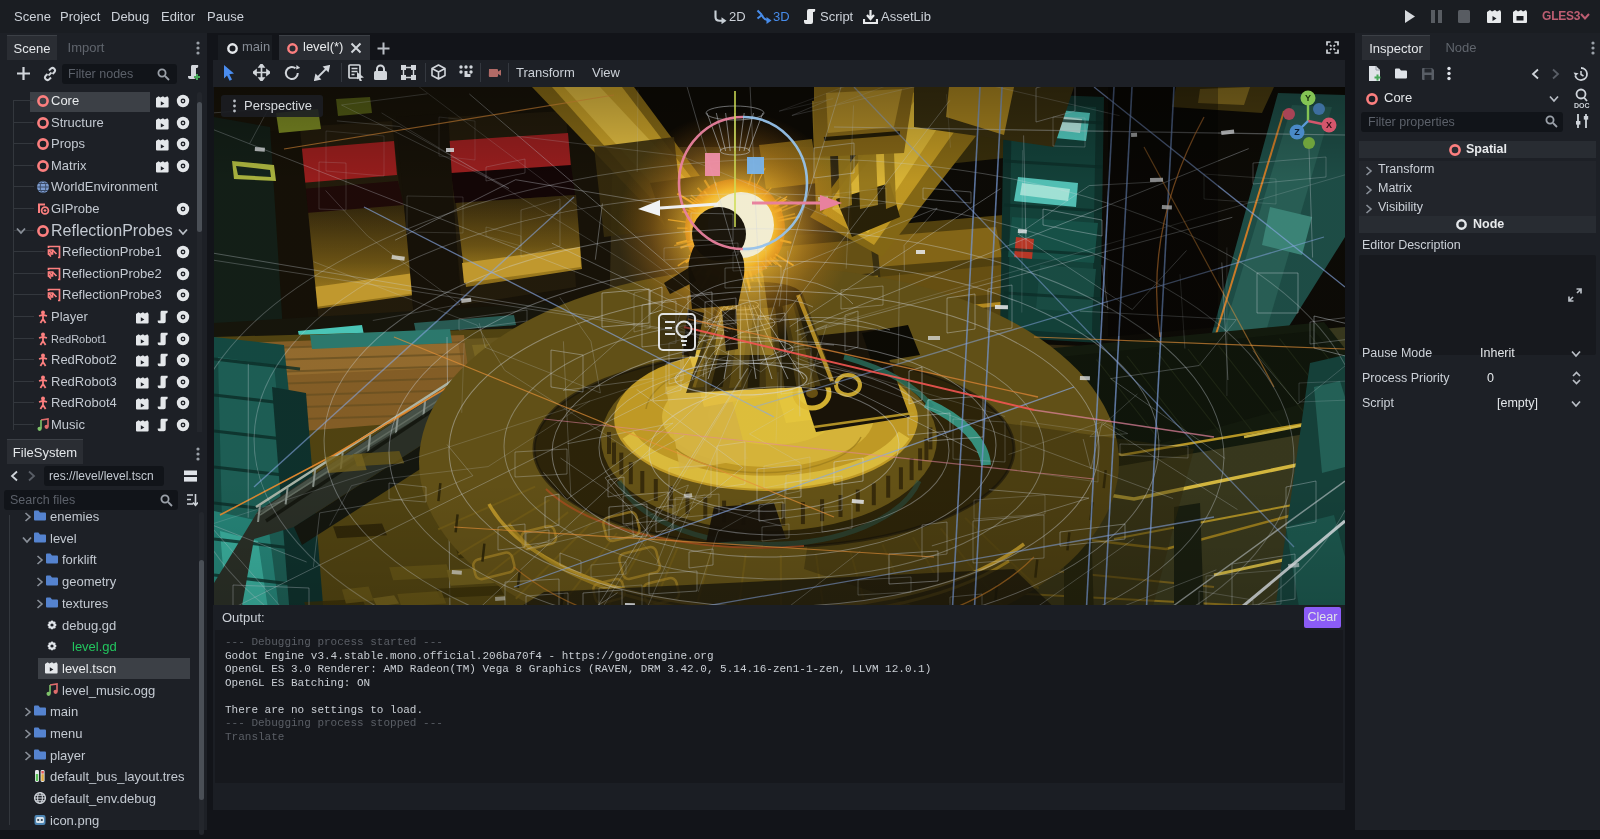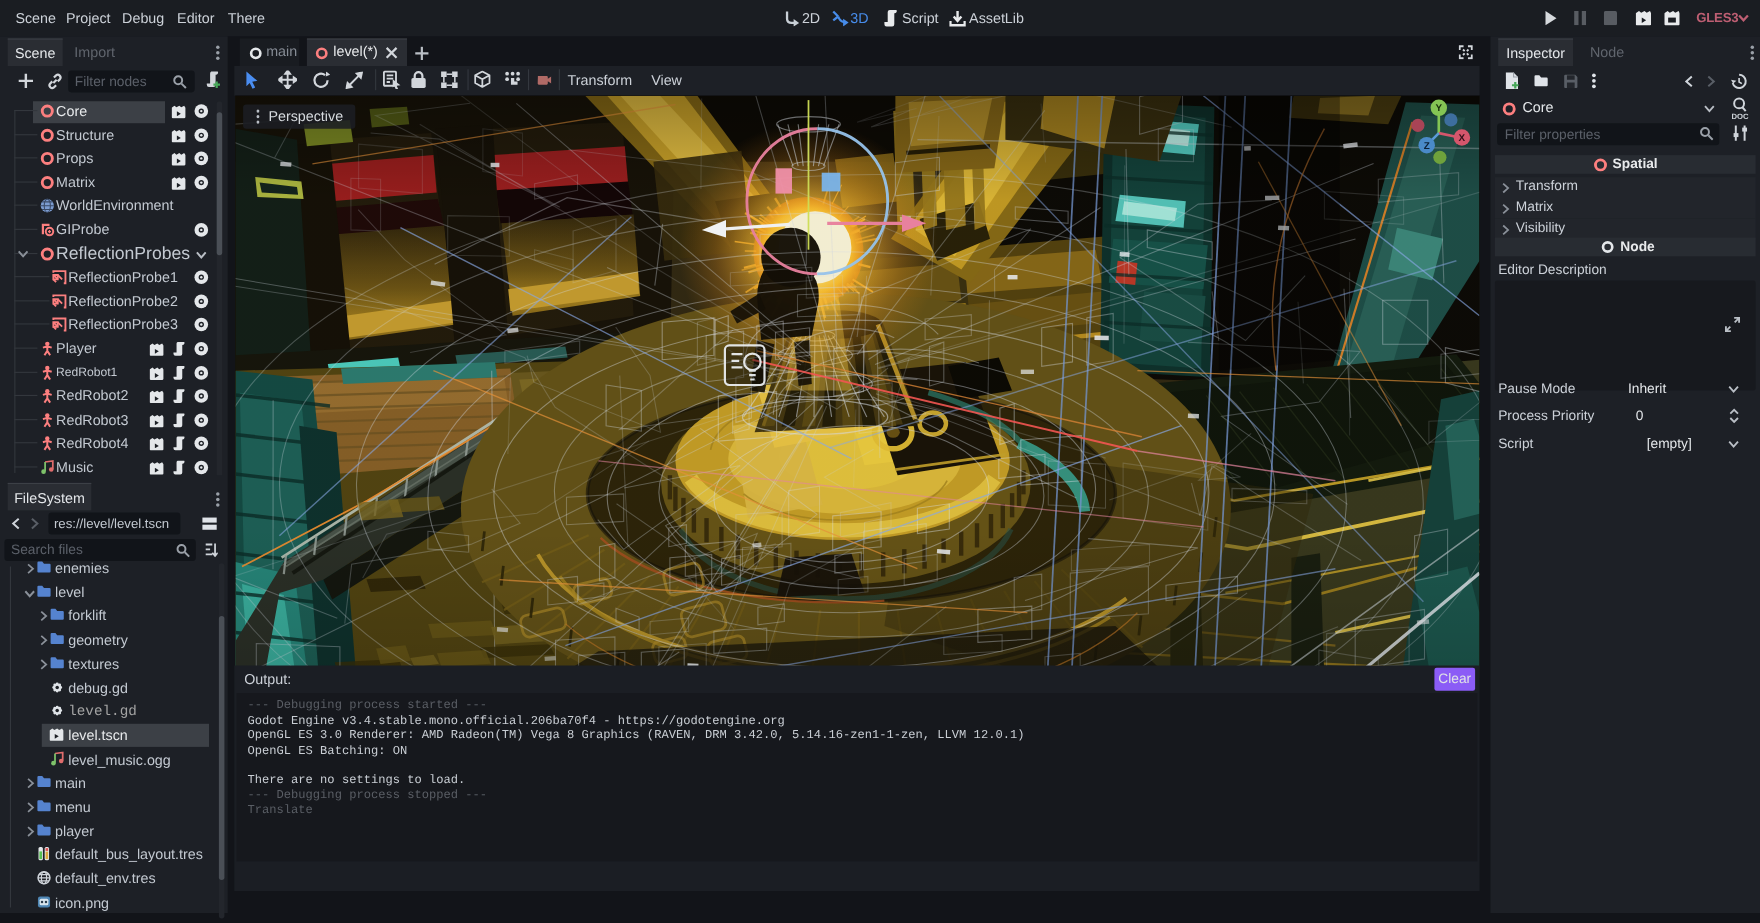--- a/index.html
+++ b/index.html
@@ -35,21 +35,21 @@
 svg { display:block; }
 </style>
 </head>
 <body>
 
 <div id="topbar">
   <div class="menu" style="left:14px;">Scene</div>
   <div class="menu" style="left:60px;">Project</div>
   <div class="menu" style="left:111px;">Debug</div>
   <div class="menu" style="left:161px;">Editor</div>
-  <div class="menu" style="left:207px;">There</div>
+  <div class="menu" style="left:207px;">Pause</div>
 
   <svg class="abs" style="left:712px;top:9px;" width="15" height="15" viewBox="0 0 15 15">
       <path d="M3.5 1.5 V8 q0 3.8 4.2 3.8 H10" stroke="#c8cfd6" stroke-width="2.1" fill="none"></path>
       <path d="M9.5 8.2 L14.5 11.8 L9.5 15.2 Z" fill="#c8cfd6"></path>
     </svg>
   <div class="menu" style="left:729px;">2D</div>
   <svg class="abs" style="left:756px;top:9px;" width="16" height="15" viewBox="0 0 16 15">
       <path d="M1.5 1.5 L6 6 M1.5 9.5 L6 6 M6 6 q1.5 4.5 5.5 5" stroke="#478cea" stroke-width="2.1" fill="none"></path>
       <path d="M10.5 8 L15.5 11.5 L10.5 15 Z" fill="#478cea"></path>
     </svg>
@@ -433,21 +433,21 @@
         <circle cx="9.19" cy="9.19" r="1.35" fill="#dfe3e8"></circle>
         <circle cx="7.00" cy="10.10" r="1.35" fill="#dfe3e8"></circle>
         <circle cx="4.81" cy="9.19" r="1.35" fill="#dfe3e8"></circle>
         <circle cx="3.90" cy="7.00" r="1.35" fill="#dfe3e8"></circle>
         <circle cx="4.81" cy="4.81" r="1.35" fill="#dfe3e8"></circle>
         <circle cx="7.00" cy="3.90" r="1.35" fill="#dfe3e8"></circle>
         <circle cx="9.19" cy="4.81" r="1.35" fill="#dfe3e8"></circle>
         <circle cx="7" cy="7" r="3.4" fill="#dfe3e8"></circle>
         <circle cx="7" cy="7" r="1.6" fill="#1d2026"></circle>
       </svg>
-<div class="abs" style="left:62px;top:201px;height:21px;line-height:21px;font-size:13px;color:#a3a3a3;font-family:Liberation Mono, monospace;">level.gd</div>
+<div class="abs" style="left:72px;top:201px;height:21px;line-height:21px;font-size:13px;color:#22c55e;">level.gd</div>
 <div class="abs selrow" style="left:38px;top:223px;width:152px;height:21px;"></div>
 <svg class="abs" style="left:45px;top:226px;" width="14" height="14" viewBox="0 0 14 14">
         <path d="M0 3 l2.6-1.8 1.8 1.4 L7 1.2 l1.8 1.4 L11.4 1.2 12.6 3 v8.4 a1 1 0 0 1 -1 1 h-10.6 a1 1 0 0 1 -1-1 Z" fill="#e4e7ea"></path>
         <path d="M4.8 6.2 l3.6 2.2 -3.6 2.2 Z" fill="#1d2026"></path>
       </svg>
 <div class="abs" style="left:62px;top:223px;height:21px;line-height:21px;font-size:13px;color:#e8eaec;">level.tscn</div>
 <svg class="abs" style="left:45px;top:248px;" width="14" height="14" viewBox="0 0 14 14">
         <path d="M5 2 L12 1 v7.5" stroke="#e06c6c" stroke-width="1.6" fill="none"></path>
         <path d="M5 2 v8.5" stroke="#7ec26a" stroke-width="1.6"></path>
         <circle cx="3.6" cy="10.8" r="2.1" fill="#7ec26a"></circle>
@@ -481,21 +481,21 @@
         <rect x="2.8" y="5" width="2.4" height="7" fill="#58c054"></rect>
         <rect x="8.4" y="2" width="2.4" height="2.6" fill="#e05555"></rect>
         <rect x="8.4" y="5.2" width="2.4" height="6.8" fill="#e0a83c"></rect>
       </svg>
 <div class="abs" style="left:50px;top:331px;height:21px;line-height:21px;font-size:13px;color:#c3c9d1;">default_bus_layout.tres</div>
 <svg class="abs" style="left:33px;top:356px;" width="14" height="14" viewBox="0 0 14 14">
         <circle cx="7" cy="7" r="5.4" stroke="#cfd4da" stroke-width="1.4" fill="none"></circle>
         <ellipse cx="7" cy="7" rx="2.4" ry="5.4" stroke="#cfd4da" stroke-width="1.1" fill="none"></ellipse>
         <path d="M1.6 7 h10.8 M2.6 4.2 h8.8 M2.6 9.8 h8.8" stroke="#cfd4da" stroke-width="1.1" fill="none"></path>
       </svg>
-<div class="abs" style="left:50px;top:353px;height:21px;line-height:21px;font-size:13px;color:#c3c9d1;">default_env.tres</div>
+<div class="abs" style="left:50px;top:353px;height:21px;line-height:21px;font-size:13px;color:#c3c9d1;">default_env.debug</div>
 <svg class="abs" style="left:33px;top:378px;" width="14" height="14" viewBox="0 0 14 14">
         <rect x="1.5" y="2" width="11" height="10" rx="2" fill="#4e86b4"></rect>
         <rect x="3" y="4" width="8" height="6" rx="1.5" fill="#d8e4ec"></rect>
         <circle cx="5.2" cy="7" r="1.1" fill="#2a3c4c"></circle>
         <circle cx="8.8" cy="7" r="1.1" fill="#2a3c4c"></circle>
       </svg>
 <div class="abs" style="left:50px;top:375px;height:21px;line-height:21px;font-size:13px;color:#c3c9d1;">icon.png</div>
 <div class="abs" style="left:199px;top:77px;width:5px;height:323px;background:#23262c;border-radius:3px;"></div>
 <div class="abs" style="left:199px;top:125px;width:5px;height:240px;background:#4a4f56;border-radius:3px;"></div>
     </div>

